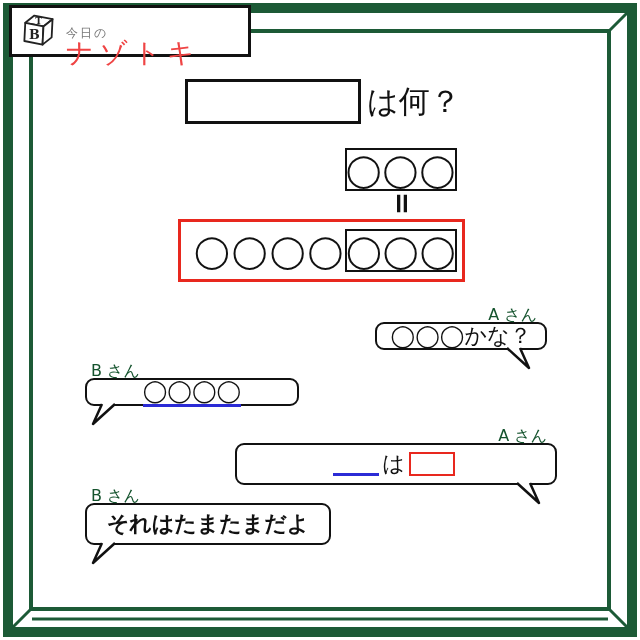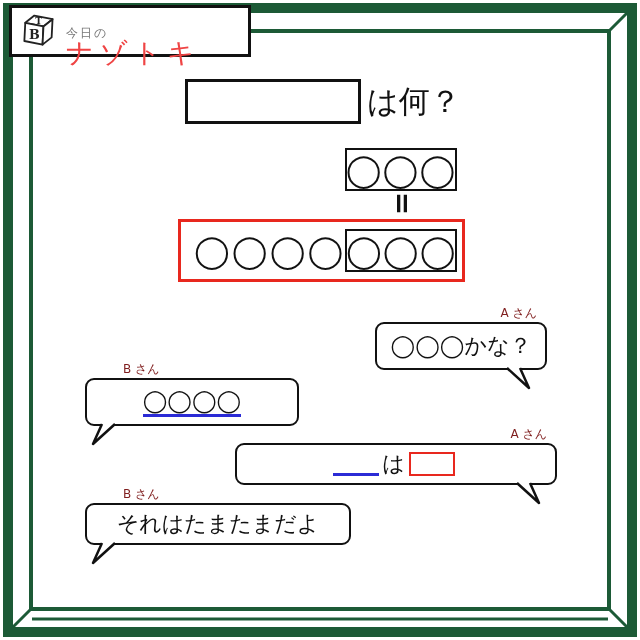--- a/index.html
+++ b/index.html
@@ -61,38 +61,38 @@
     border:3px solid var(--red);background:#fff;box-sizing:border-box;
     display:flex;align-items:center;justify-content:space-between;
     padding:0 8px 0 13px;
   }
   .loose-circles{font-size:32px;line-height:1;letter-spacing:2px;}
   
   .bubble-wrap{position:absolute;}
   .bubble{
     border:2.5px solid var(--ink);border-radius:9px;background:#fff;
     display:flex;align-items:center;justify-content:center;
-    font-size:22px;height:48px;padding:0 10px;box-sizing:border-box;
+    font-size:22px;height:28px;padding:0 10px;box-sizing:border-box;
     white-space:nowrap;
   }
-  .speaker{position:absolute;top:-17px;font-size:12px;color:#7f1d1d;}
+  .speaker{position:absolute;top:-17px;font-size:16px;color:#14532d;}
   .speaker.right{right:10px;}
-  .speaker.left{left:6px;margin-left:32px;}
+  .speaker.left{left:6px;}
   .tail{position:absolute;top:calc(100% - 3px);}
   .tail path{fill:#fff;stroke:var(--ink);stroke-width:2.5;stroke-linejoin:round;}
   .tail-right{right:14px;}
   .tail-left{left:4px;}
   .a1{left:375px;top:322px;}
   .a1 .bubble{width:172px;}
   .b1{left:85px;top:378px;}
   .b1 .bubble{width:214px;}
   .a2{left:235px;top:443px;}
   .a2 .bubble{width:322px;height:42px;}
   .b2{left:85px;top:503px;}
-  .b2 .bubble{width:266px;height:42px;}
+  .b2 .bubble{width:246px;height:42px;font-weight:bold;}
   .blue-underline{border-bottom:3px solid var(--blue);padding-bottom:1px;}
   .blank-underline{
     display:inline-block;width:46px;height:20px;
     border-bottom:3px solid var(--blue);margin-right:3px;
   }
   .red-inline-box{
     display:inline-block;width:46px;height:24px;box-sizing:border-box;
     border:2.5px solid var(--red);background:#fff;margin:0 4px;
   }
 </style>

